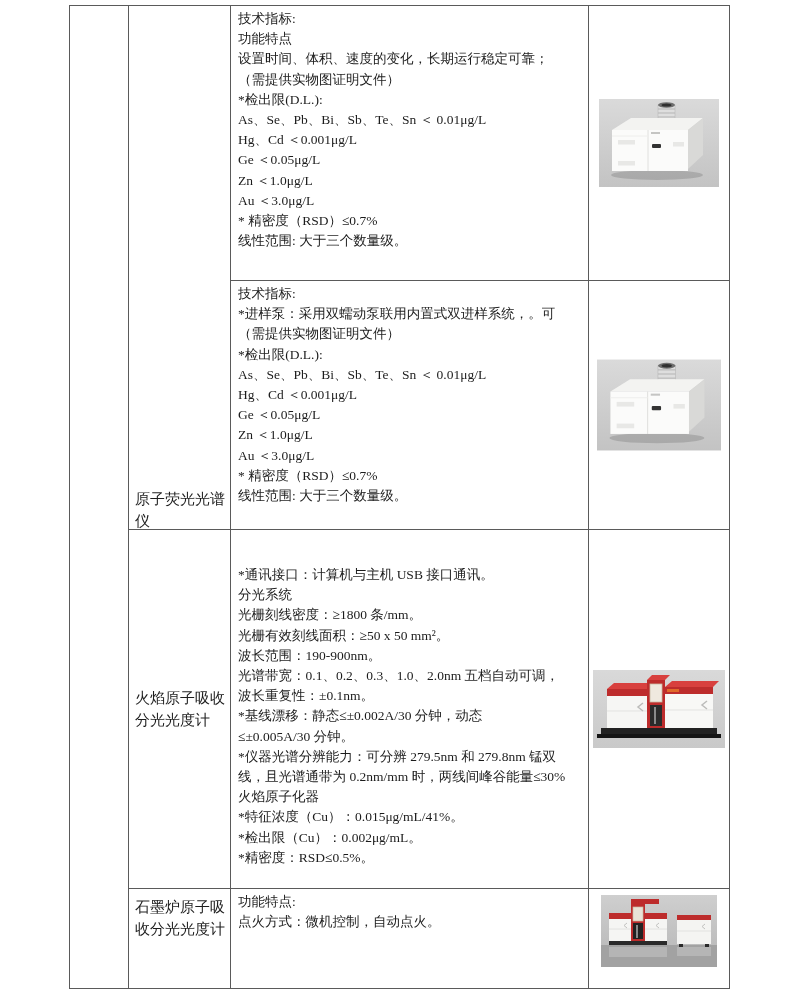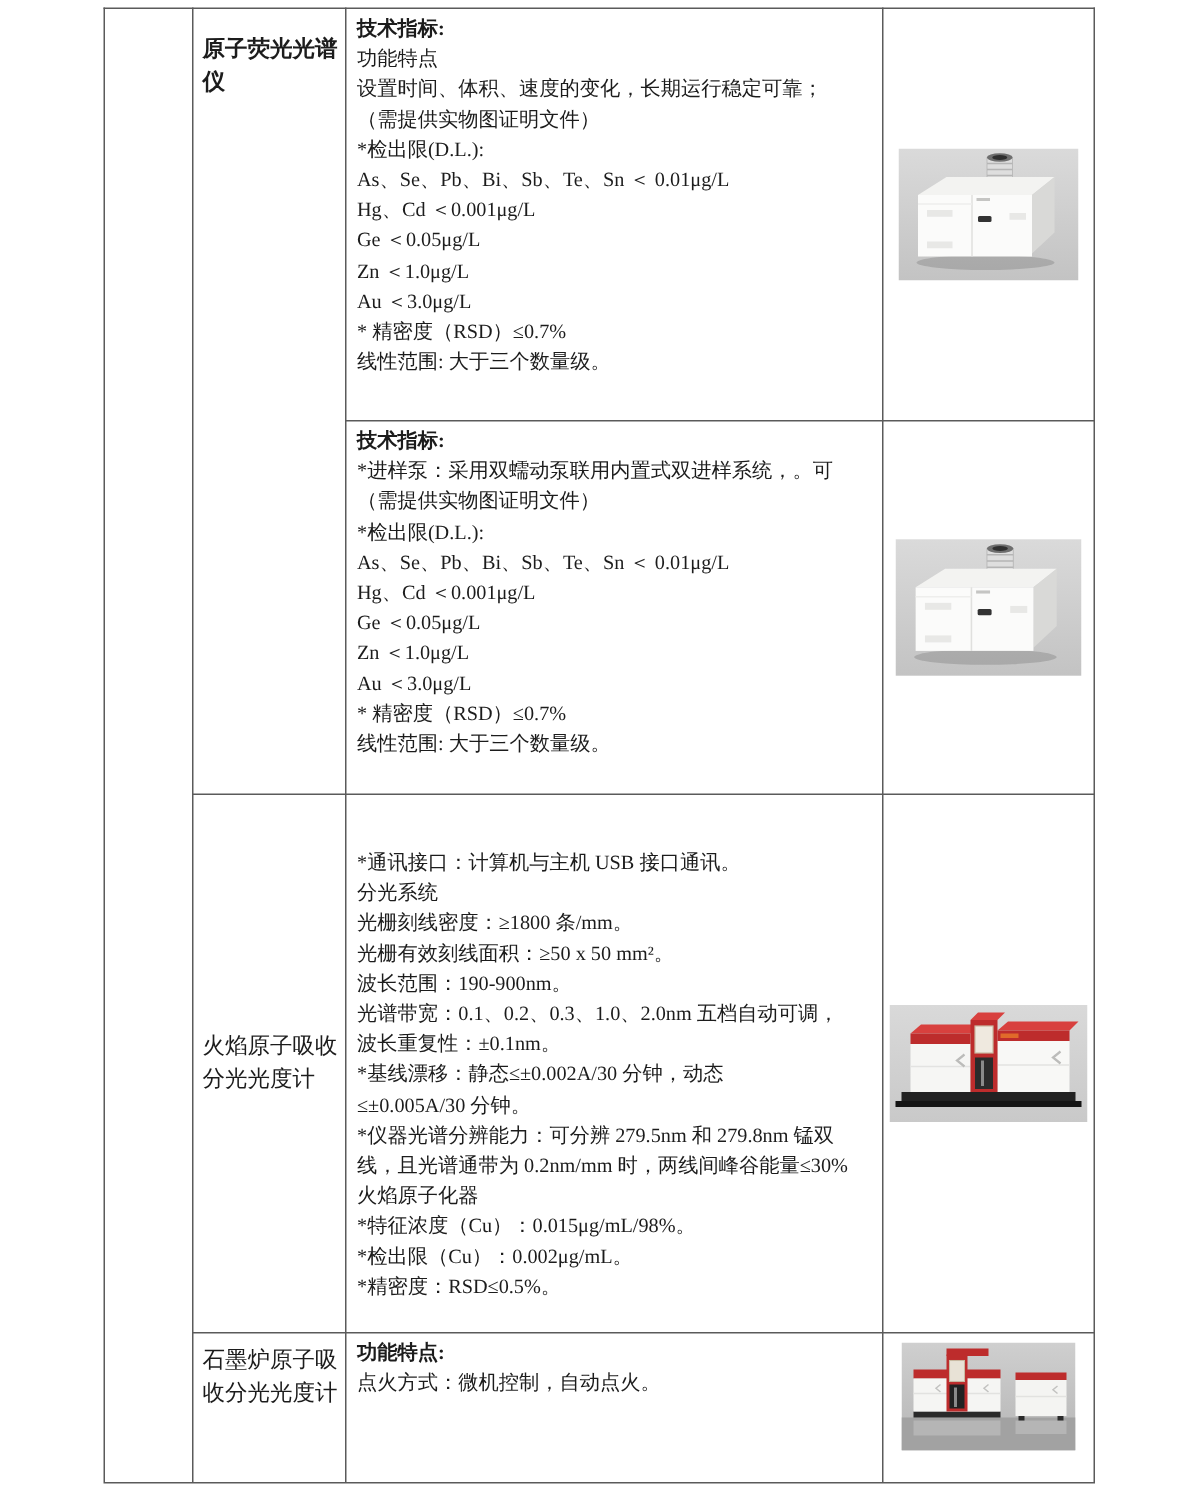--- a/index.html
+++ b/index.html
@@ -8,35 +8,35 @@
     font-family:"Liberation Serif","DejaVu Serif",serif;
     color:#1c1c1c; overflow:hidden;
   }
   .vline { position:absolute; width:1px; background:#5a5a5a; }
   .hline { position:absolute; height:1px; background:#5a5a5a; }
 
   .name-cell {
     position:absolute; left:129px; width:100px; box-sizing:border-box;
     font-size:15px; line-height:22px; overflow:hidden;
   }
-  .nc1 { top:22px;   height:524px; display:flex; align-items:flex-start;font-weight:bold; }
+  .nc1 { top:8px;   height:524px; display:flex; align-items:flex-end; }
   .nc2 { top:530px; height:358px; display:flex; align-items:center; }
   .nc3 { top:889px; height:99px;  padding-top:7px; }
   .name-text { padding-left:6px; padding-right:4px; }
 
   .spec-cell {
     position:absolute; left:231px; width:356px; box-sizing:border-box;
     padding:3px 5px 0 7px; font-size:13.5px; line-height:20.2px;
     overflow:hidden;
   }
   .s1 { top:6px;   height:273px; }
   .s2 { top:281px; height:247px; }
   .s3 { top:530px; height:357px;margin-top:32px; }
   .s4 { top:889px; height:99px;  }
-  .spec-heading { font-weight:bold; }
+  .spec-heading { font-weight:normal; }
 
   .img-cell {
     position:absolute; left:589px; width:140px; box-sizing:border-box;
     display:flex; align-items:center; justify-content:center; overflow:hidden;
   }
   .i1 { top:6px;   height:273px; }
   .i2 { top:281px; height:247px; }
   .i3 { top:530px; height:357px; }
   .i4 { top:889px; height:99px; align-items:flex-start; padding-top:6px; }
   .photo { display:block; }
@@ -105,21 +105,21 @@
         <div class="spec-line">光栅刻线密度：≥1800 条/mm。</div>
         <div class="spec-line">光栅有效刻线面积：≥50 x 50 mm²。</div>
         <div class="spec-line">波长范围：190-900nm。</div>
         <div class="spec-line">光谱带宽：0.1、0.2、0.3、1.0、2.0nm 五档自动可调，</div>
         <div class="spec-line">波长重复性：±0.1nm。</div>
         <div class="spec-line">*基线漂移：静态≤±0.002A/30 分钟，动态</div>
         <div class="spec-line">≤±0.005A/30 分钟。</div>
         <div class="spec-line">*仪器光谱分辨能力：可分辨 279.5nm 和 279.8nm 锰双</div>
         <div class="spec-line">线，且光谱通带为 0.2nm/mm 时，两线间峰谷能量≤30%</div>
         <div class="spec-line">火焰原子化器</div>
-        <div class="spec-line">*特征浓度（Cu）：0.015μg/mL/98%。</div>
+        <div class="spec-line">*特征浓度（Cu）：0.015μg/mL/41%。</div>
         <div class="spec-line">*检出限（Cu）：0.002μg/mL。</div>
         <div class="spec-line">*精密度：RSD≤0.5%。</div>
       </div>
   </div>
   <div class="spec-cell s4">
     <div class="spec-heading">功能特点:</div>
     <div>
         <div class="spec-line">点火方式：微机控制，自动点火。</div>
       </div>
   </div>

